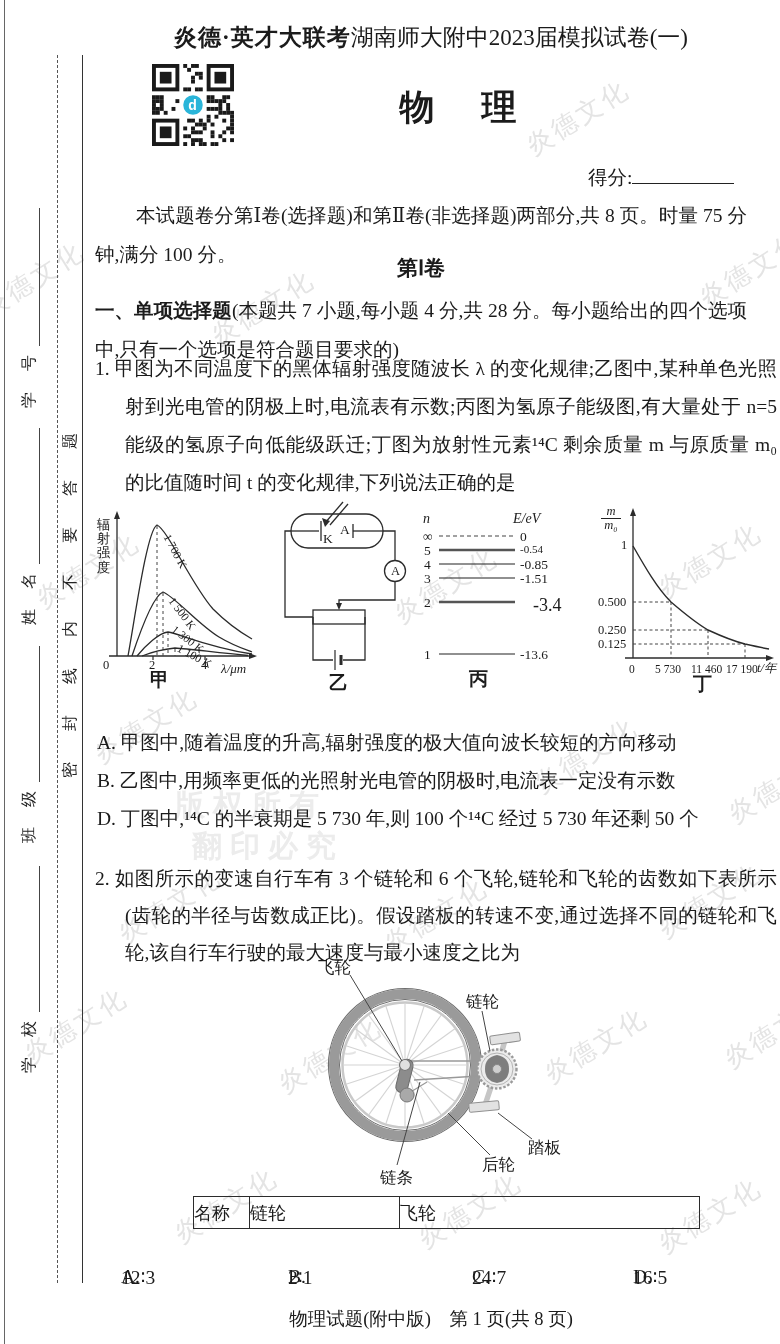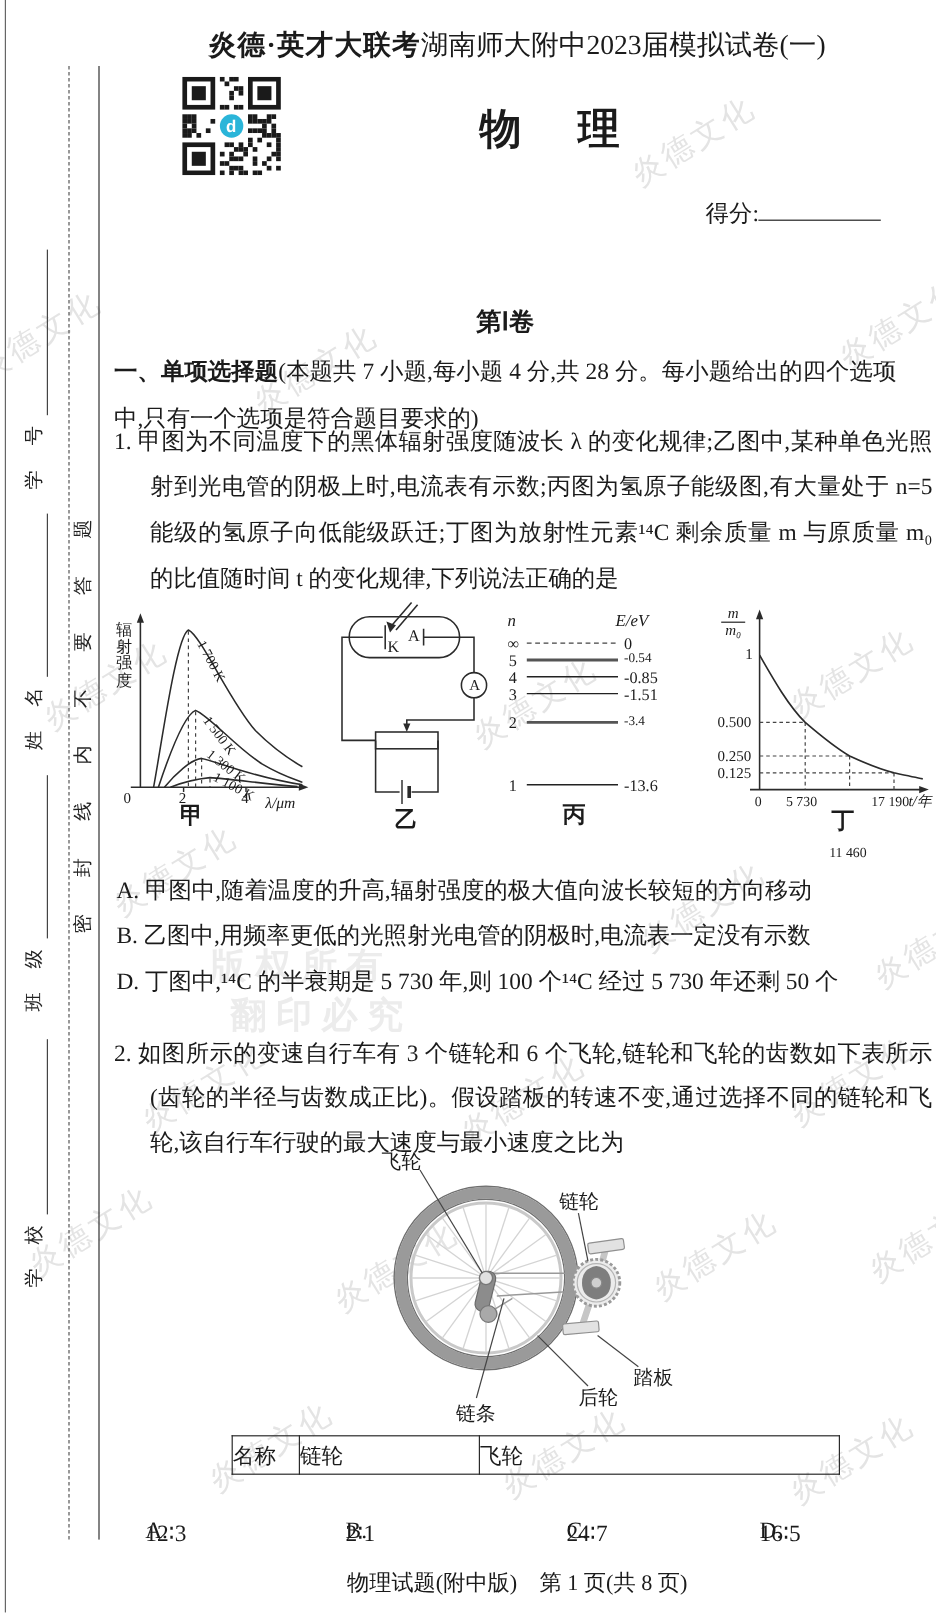--- a/index.html
+++ b/index.html
@@ -219,20 +219,21 @@
       <rect x="7.6" y="7.6" width="5.8" height="5.8" rx="1.2" fill="#fff"></rect>
       <circle cx="10.5" cy="10.5" r="2.5" fill="#2ab5d9"></circle>
       <text x="9.3" y="11.7" font-size="3.6" font-weight="bold" fill="#fff" font-family="Liberation Sans,sans-serif">d</text>
     </g>
   </svg>
 
   <div class="subject z1">物　理</div>
 
   <div class="score z1"><span>得分:</span><span class="blank"></span></div>
 
+  <div class="para indent z1" style="top:196px;">本试题卷分第Ⅰ卷(选择题)和第Ⅱ卷(非选择题)两部分,共 8 页。时量 75 分钟,满分 100 分。</div>
 
   <div class="part-title z1">第Ⅰ卷</div>
 
   <div class="para z1" style="top:291px;"><span class="hei">一、单项选择题</span><span>(本题共 7 小题,每小题 4 分,共 28 分。每小题给出的四个选项中,只有一个选项是符合题目要求的)</span></div>
 
   <div class="qblock z1" style="top:350px;"><span>1.</span> <span>甲图为不同温度下的黑体辐射强度随波长 λ 的变化规律;乙图中,某种单色光照射到光电管的阴极上时,电流表有示数;丙图为氢原子能级图,有大量处于 n=5 能级的氢原子向低能级跃迁;丁图为放射性元素¹⁴C 剩余质量 m 与原质量 m₀ 的比值随时间 t 的变化规律,下列说法正确的是</span></div>
 
   <div class="figrow z1">
 
     <div class="fig" style="left:0;top:6px;width:172px;height:182px;">
@@ -320,21 +321,21 @@
       <span class="ft" style="left:6px;top:16px;font-size:13.5px;">∞</span>
       <span class="ft" style="left:7px;top:30px;font-size:13.5px;">5</span>
       <span class="ft" style="left:7px;top:44px;font-size:13.5px;">4</span>
       <span class="ft" style="left:7px;top:58px;font-size:13.5px;">3</span>
       <span class="ft" style="left:7px;top:82px;font-size:13.5px;">2</span>
       <span class="ft" style="left:7px;top:134px;font-size:13.5px;">1</span>
       <span class="ft" style="left:103px;top:16px;font-size:13.5px;">0</span>
       <span class="ft" style="left:103px;top:30px;font-size:11px;">-0.54</span>
       <span class="ft" style="left:103px;top:44px;font-size:13.5px;">-0.85</span>
       <span class="ft" style="left:103px;top:58px;font-size:13.5px;">-1.51</span>
-      <span class="ft" style="left:103px;top:82px;font-size:11px;">-3.4</span>
+      <span class="ft" style="left:116px;top:82px;font-size:18px;">-3.4</span>
       <span class="ft" style="left:103px;top:134px;font-size:13.5px;">-13.6</span>
       <span class="figlabel" style="left:52px;top:152px;">丙</span>
     </div>
 
     <div class="fig" style="left:498px;top:0;width:187px;height:190px;">
       <svg width="187" height="190" viewBox="0 0 187 190">
         <g stroke="#2b2b2b" stroke-width="1.3" fill="none">
           <line x1="40" y1="158" x2="40" y2="13"></line>
           <line x1="32" y1="158" x2="176" y2="158"></line>
         </g>
@@ -352,21 +353,21 @@
       </svg>
       <div class="frac" style="left:8px;top:5px;width:20px;">
         <span>m</span><span class="den">m₀</span>
       </div>
       <span class="ft" style="left:28px;top:39px;">1</span>
       <span class="ft" style="left:5px;top:96px;">0.500</span>
       <span class="ft" style="left:5px;top:124px;">0.250</span>
       <span class="ft" style="left:5px;top:138px;">0.125</span>
       <span class="ft" style="left:36px;top:163px;font-size:11.5px;">0</span>
       <span class="ft" style="left:62px;top:163px;font-size:11.5px;">5 730</span>
-      <span class="ft" style="left:98px;top:163px;font-size:11.5px;margin-top:42px;">11 460</span>
+      <span class="ft" style="left:98px;top:163px;font-size:11.5px;">11 460</span>
       <span class="ft" style="left:133px;top:163px;font-size:11.5px;">17 190</span>
       <span class="ft it" style="left:164px;top:162px;font-size:12.5px;">t/年</span>
       <span class="figlabel" style="left:100px;top:171px;">丁</span>
     </div>
   </div>
 
   <div class="abs z1" style="left:97px;top:688px;width:650px;margin-top:36px;">
     <div class="opt"><span>A.</span> <span>甲图中,随着温度的升高,辐射强度的极大值向波长较短的方向移动</span></div>
     <div class="opt"><span>B.</span> <span>乙图中,用频率更低的光照射光电管的阴极时,电流表一定没有示数</span></div>
     <div class="opt"><span>D.</span> <span>丁图中,¹⁴C 的半衰期是 5 730 年,则 100 个¹⁴C 经过 5 730 年还剩 50 个</span></div>

